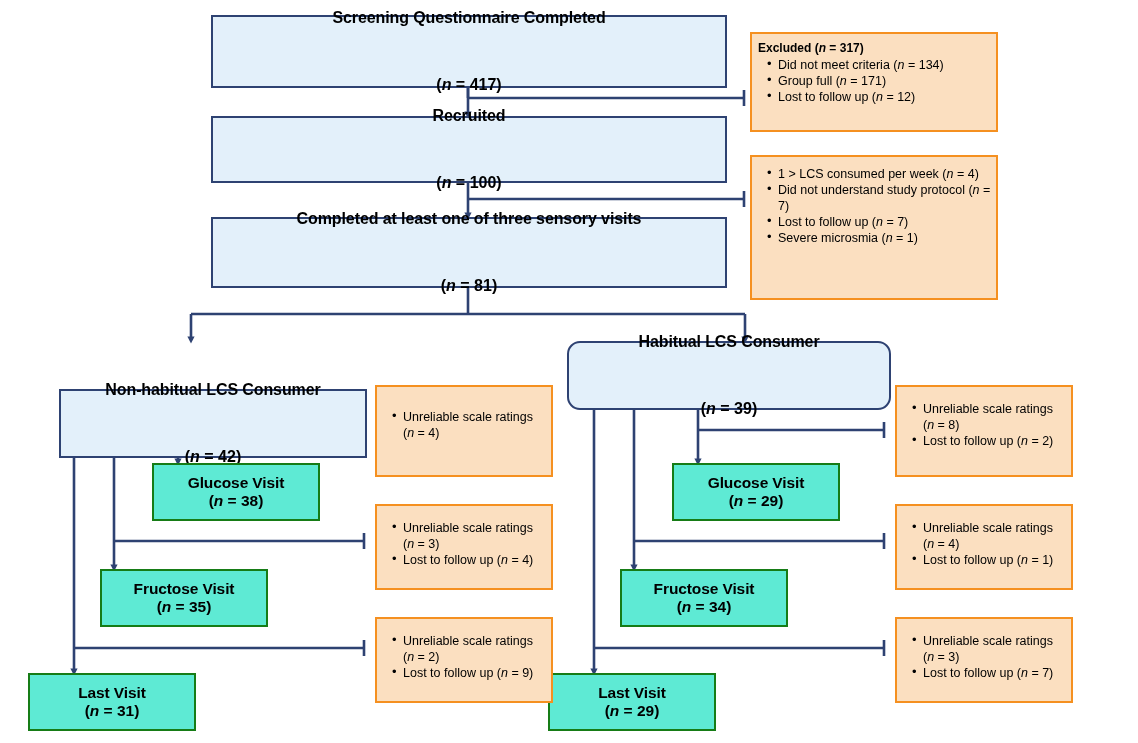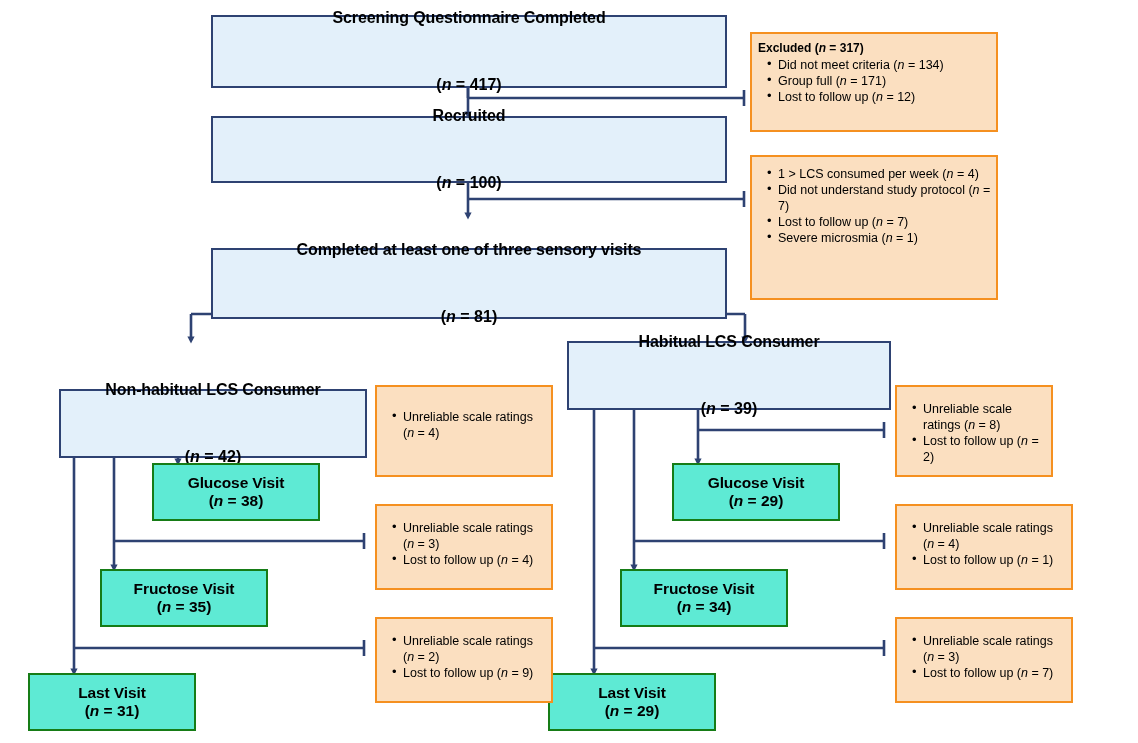--- a/index.html
+++ b/index.html
@@ -150,31 +150,31 @@
 <div class="node blue" style="left:211px; top:15px; width:516px; height:73px;">
   <div class="node-title">Screening Questionnaire Completed</div>
   <div class="node-sub">(<span class="ital">n</span><span> = 417)</span></div>
 </div>
 
 <div class="node blue" style="left:211px; top:116px; width:516px; height:67px;">
   <div class="node-title">Recruited</div>
   <div class="node-sub">(<span class="ital">n</span><span> = 100)</span></div>
 </div>
 
-<div class="node blue" style="left:211px; top:217px; width:516px; height:71px;margin-top:31px;">
+<div class="node blue" style="left:211px; top:217px; width:516px; height:71px;">
   <div class="node-title">Completed at least one of three sensory visits</div>
   <div class="node-sub">(<span class="ital">n</span><span> = 81)</span></div>
 </div>
 
 <div class="node blue" style="left:59px; top:341px; width:308px; height:69px;margin-top:48px;">
   <div class="node-title">Non-habitual LCS Consumer</div>
   <div class="node-sub">(<span class="ital">n</span><span> = 42)</span></div>
 </div>
 
-<div class="node blue" style="left:567px; top:341px; width:324px; height:69px;">
+<div class="node blue" style="left:567px; top:341px; width:324px; height:69px;border-radius:13px;">
   <div class="node-title">Habitual LCS Consumer</div>
   <div class="node-sub">(<span class="ital">n</span><span> = 39)</span></div>
 </div>
 
 <div class="node green" style="left:152px; top:463px; width:168px; height:58px;">
   <div class="node-title">Glucose Visit</div>
   <div class="node-sub">(<span class="ital">n</span><span> = 38)</span></div>
 </div>
 
 <div class="node green" style="left:100px; top:569px; width:168px; height:58px;">
@@ -233,21 +233,21 @@
   </ul>
 </div>
 
 <div class="node orange ex-pad-top4" style="left:375px; top:617px; width:178px; height:86px;">
   <ul class="ex-list">
     <li><span>Unreliable scale ratings (</span><span class="ital">n</span><span> = 2)</span></li>
     <li><span>Lost to follow up (</span><span class="ital">n</span><span> = 9)</span></li>
   </ul>
 </div>
 
-<div class="node orange ex-pad-top4" style="left:895px; top:385px; width:158px; height:92px;">
+<div class="node orange ex-pad-top4" style="left:895px; top:385px; width:178px; height:92px;">
   <ul class="ex-list">
     <li><span>Unreliable scale ratings (</span><span class="ital">n</span><span> = 8)</span></li>
     <li><span>Lost to follow up (</span><span class="ital">n</span><span> = 2)</span></li>
   </ul>
 </div>
 
 <div class="node orange ex-pad-top4" style="left:895px; top:504px; width:178px; height:86px;">
   <ul class="ex-list">
     <li><span>Unreliable scale ratings (</span><span class="ital">n</span><span> = 4)</span></li>
     <li><span>Lost to follow up (</span><span class="ital">n</span><span> = 1)</span></li>

